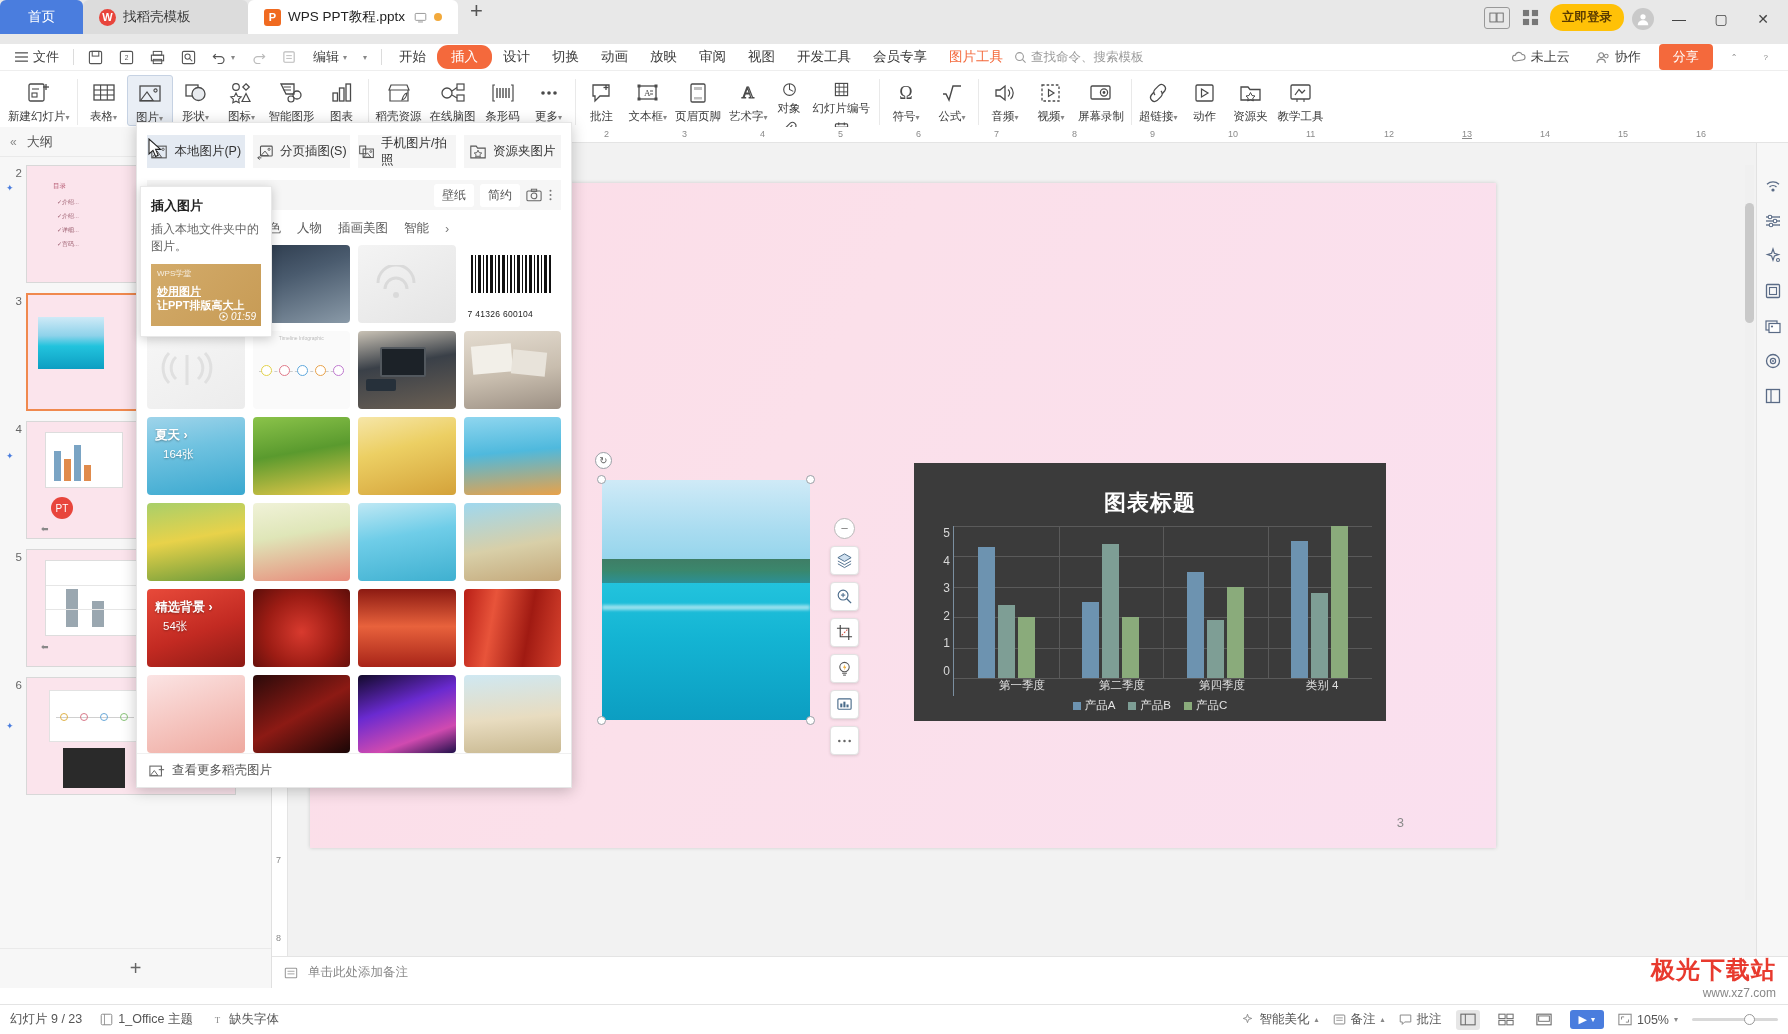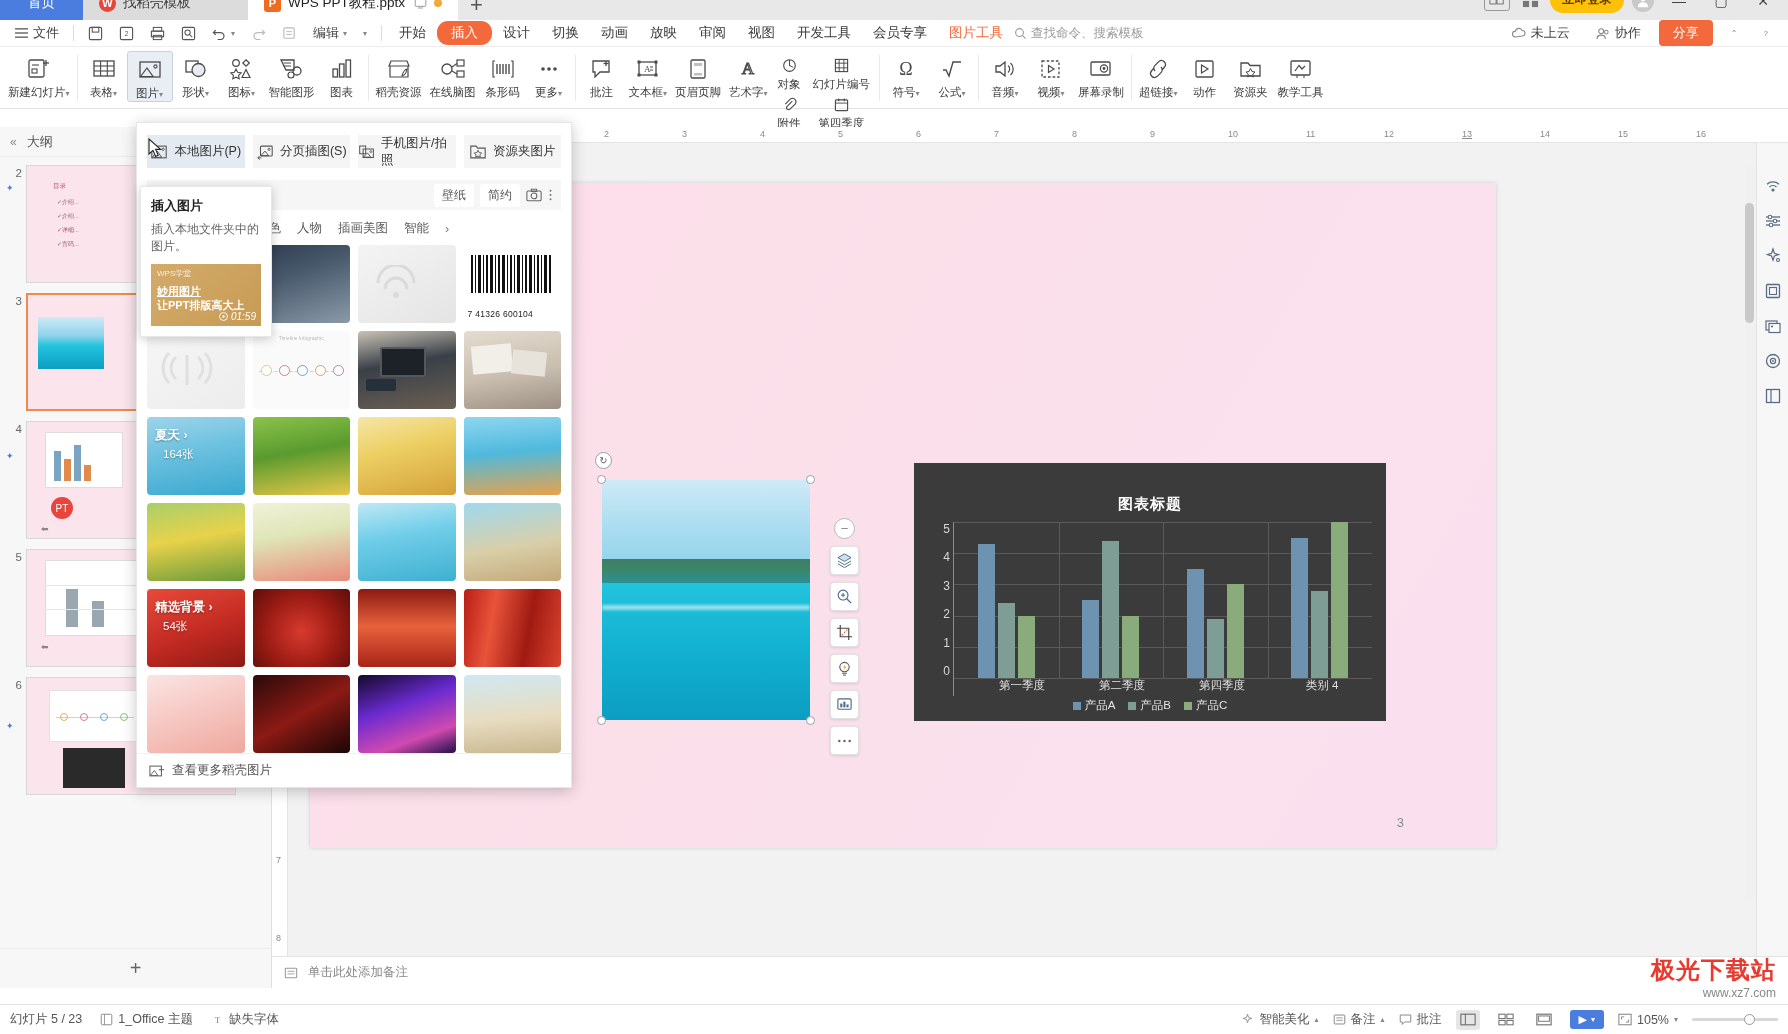--- a/index.html
+++ b/index.html
@@ -3,21 +3,21 @@
 <meta charset="utf-8">
 <style>
   * { box-sizing: border-box; margin: 0; padding: 0; }
   body {
     width: 1788px; height: 1034px;
     font-family: "Liberation Sans", "DejaVu Sans", sans-serif;
     font-size: 13px; color: #333; background: #fff;
     overflow: hidden; position: relative;
   }
   
-  .tabbar { height: 20px; background: #e8e8e8; display: flex; align-items: flex-end; position: relative; }
+  .tabbar { height: 44px; background: #e8e8e8; display: flex; position: relative; }
   .tab { height: 34px; display: flex; align-items: center; gap: 7px; padding: 0 16px;
          font-size: 13.5px; border-radius: 6px 6px 0 0; position: relative; }
   .tab-home { background: #4a7dde; color: #fff; padding: 0 28px; height: 34px; }
   .tab-tpl { background: #dcdcdc; color: #3a3a3a; min-width: 165px; }
   .tab-active { background: #fff; color: #222; min-width: 210px; }
   .tab-ico { width: 17px; height: 17px; border-radius: 3px; display: inline-flex;
              align-items: center; justify-content: center; font-size: 11px; color: #fff; font-weight: bold; }
   .ico-red { background: #e8453c; border-radius: 50%; }
   .ico-orange { background: #f06a20; }
   .tab-right { margin-left: auto; display: flex; align-items: center; gap: 8px; height: 38px; padding-right: 8px; }
@@ -115,22 +115,22 @@
             align-items: center; gap: 7px; }
   .pb-btn { width: 29px; height: 29px; background: #fff; border: 1px solid #e2e2e2; border-radius: 4px;
             display: flex; align-items: center; justify-content: center;
             box-shadow: 0 1px 3px rgba(0,0,0,.12); }
   .pb-circ { width: 21px; height: 21px; border-radius: 50%; border: 1.3px solid #b9b9b9;
              display: flex; align-items: center; justify-content: center; background:#fff; color:#888; font-size:13px; }
 
   
   .chart { position: absolute; left: 604px; top: 280px; width: 472px; height: 258px;
            background: #3b3b3b; padding: 10px 14px 8px; display: flex; flex-direction: column; }
-  .ch-title { text-align: center; color: #fff; font-size: 15px; font-weight: bold; letter-spacing: 1px;
-              margin: 22px 0 8px; }
+  .ch-title { text-align: center; color: #fff; font-size: 22px; font-weight: bold; letter-spacing: 1px;
+              margin: 15px 0 8px; }
   .ch-body { flex: 1; display: flex; }
   .ch-yax { width: 22px; display: flex; flex-direction: column; justify-content: space-between;
             align-items: flex-end; padding-bottom: 18px; color: #d8d8d8; font-size: 12px; }
   .ch-plot { flex: 1; position: relative; border-left: 1px solid #7b8fa0; margin-left: 3px; }
   .ch-grid { position: absolute; left:0; right:0; top:0; bottom: 18px; }
   .ch-hline { position: absolute; left: 0; right: 0; height: 1px; background: #5a5a5a; }
   .ch-vline { position: absolute; top: 0; bottom: 0; width: 1px; background: #5a5a5a; }
   .ch-groups { position: absolute; left: 0; right: 0; top: 0; bottom: 18px; display: flex; }
   .ch-grp { flex: 1; display: flex; align-items: flex-end; justify-content: center; gap: 3px; }
   .ch-bar { width: 17px; }
@@ -1217,21 +1217,21 @@
 </div>
 
 <div class="cursor">
   <svg width="16" height="22" viewBox="0 0 16 22">
       <path d="M1 1 L1 16 L5 12.4 L7.6 18.4 L10.2 17.2 L7.6 11.4 L12.6 11.4 Z" fill="#fff" stroke="#222" stroke-width="1.1"></path>
     </svg>
 </div>
 
 <div class="status">
   <div class="st-i">
-    <span>幻灯片 5 / 23</span>
+    <span>幻灯片 9 / 23</span>
   </div>
   <div class="st-i">
     <svg width="13" height="13" viewBox="0 0 16 16">
         <rect x="1.5" y="1.5" width="13" height="13" rx="1.5" fill="none" stroke="#888" stroke-width="1.2"></rect>
         <line x1="5.5" y1="1.5" x2="5.5" y2="14.5" stroke="#888" stroke-width="1"></line>
       </svg>
     <span>1_Office 主题</span>
   </div>
   <div class="st-i">
     <svg width="13" height="13" viewBox="0 0 16 16">

